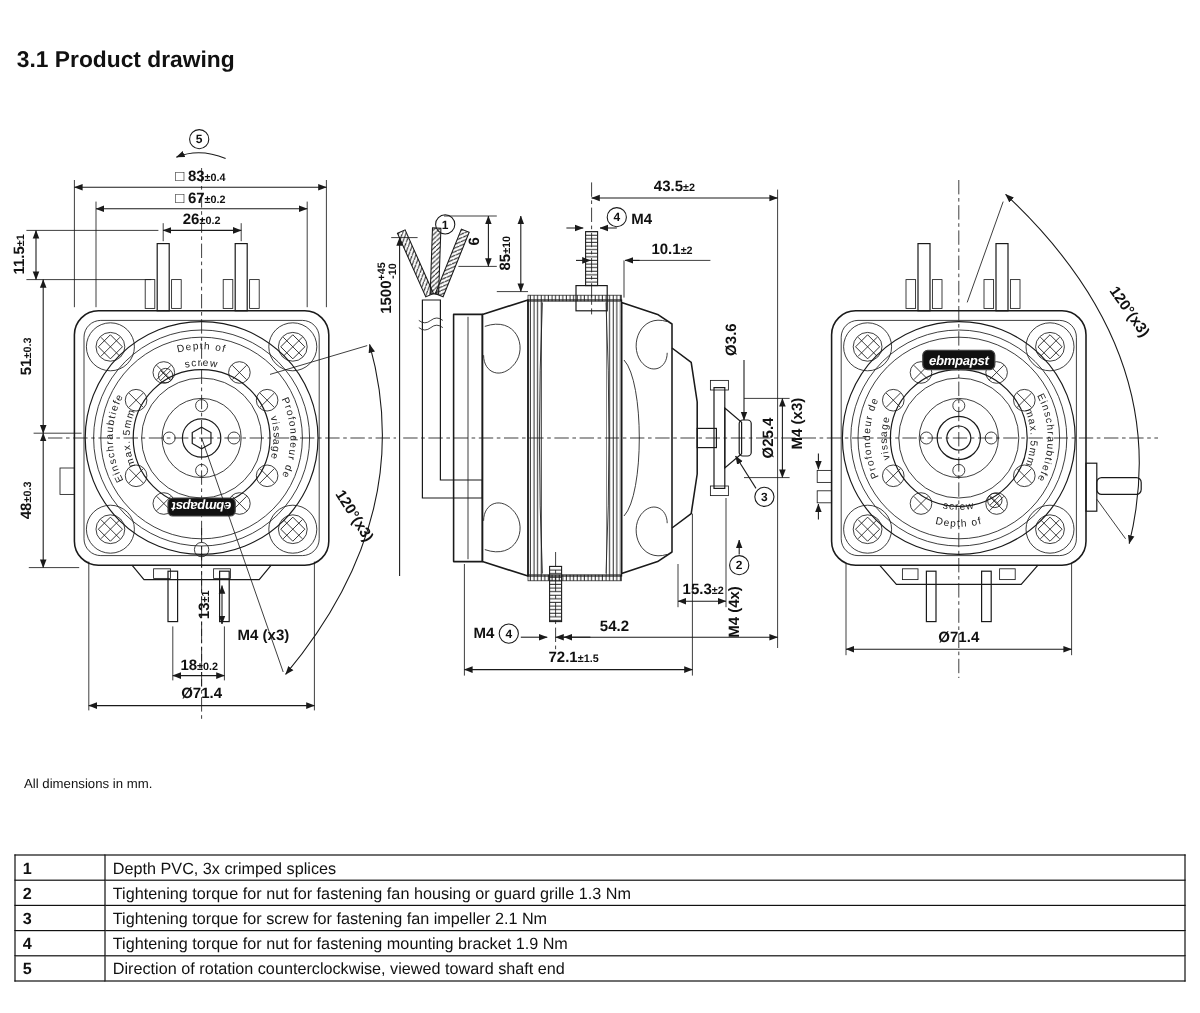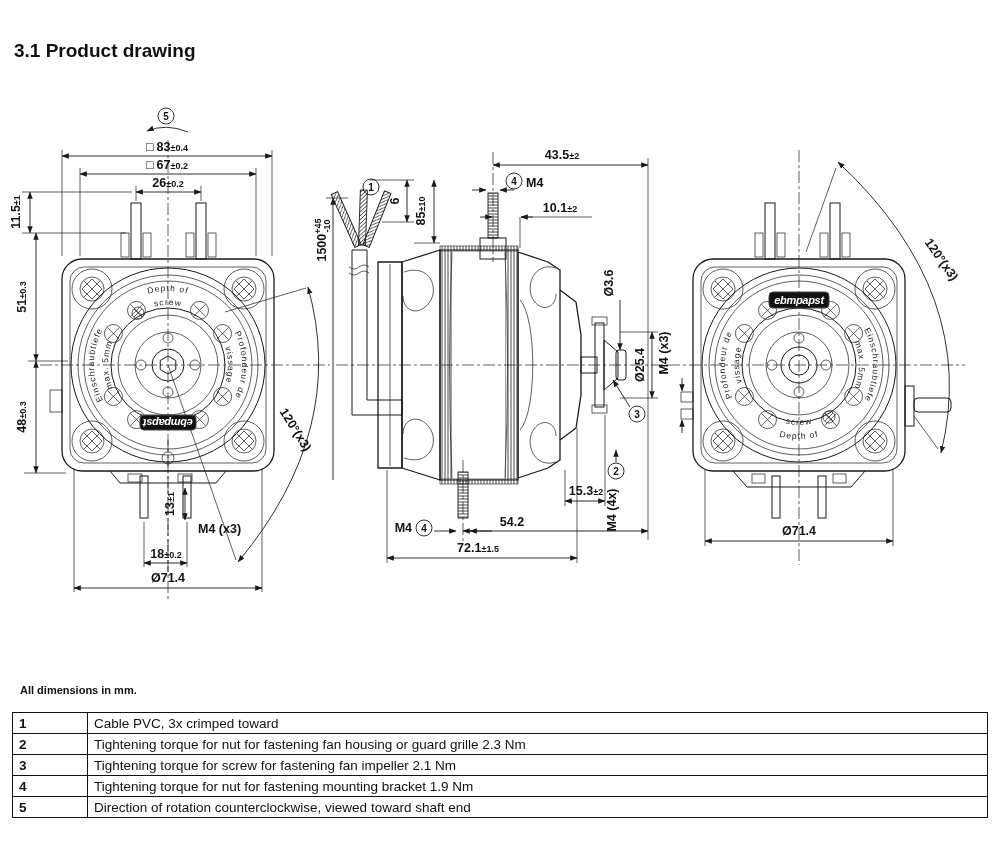--- a/index.html
+++ b/index.html
@@ -1,19 +1,19 @@
 <!DOCTYPE html>
 <html><head>
 <meta charset="utf-8">
 <style>
   html,body{margin:0;padding:0;background:#fff;}
   body{font-family:"Liberation Sans",sans-serif;color:#111;}
   .page{position:relative;width:1000px;height:844px;background:#fff;overflow:hidden;}
   .title{position:absolute;left:14px;top:10px;font-size:19px;font-weight:700;margin-top:30px;}
-  .dims-note{position:absolute;left:20px;top:684px;font-size:11px;font-weight:bold;}
+  .dims-note{position:absolute;left:20px;top:648px;font-size:11px;}
   svg.drawing{position:absolute;left:0;top:34px;}
   .out{stroke:#1a1a1a;stroke-width:1.3;fill:none;stroke-linejoin:round;}
   .mid{stroke:#1a1a1a;stroke-width:1;fill:none;}
   .thin{stroke:#1a1a1a;stroke-width:0.7;fill:none;}
   .dim{stroke:#1a1a1a;stroke-width:0.9;fill:none;}
   .cl{stroke:#1a1a1a;stroke-width:0.7;fill:none;stroke-dasharray:12 3 3 3;}
   .dt{font:700 12.5px "Liberation Sans",sans-serif;fill:#111;}
   .tol{font-size:9px;}
   .facetxt{font:400 8.5px "Liberation Sans",sans-serif;fill:#222;letter-spacing:1px;}
   .co{font:700 10px "Liberation Sans",sans-serif;fill:#111;}
@@ -502,25 +502,25 @@
       </g>
     </g>
   </svg>
 
   <div class="dims-note">All dimensions in mm.</div>
 
   <table class="notes">
     <tbody>
       <tr>
         <td class="c1">1</td>
-        <td>Cable PVC, 3x crimped toward</td>
+        <td>Depth PVC, 3x crimped splices</td>
       </tr>
       <tr>
         <td class="c1">2</td>
-        <td>Tightening torque for nut for fastening fan housing or guard grille 2.3 Nm</td>
+        <td>Tightening torque for nut for fastening fan housing or guard grille 1.3 Nm</td>
       </tr>
       <tr>
         <td class="c1">3</td>
         <td>Tightening torque for screw for fastening fan impeller 2.1 Nm</td>
       </tr>
       <tr>
         <td class="c1">4</td>
         <td>Tightening torque for nut for fastening mounting bracket 1.9 Nm</td>
       </tr>
       <tr>

